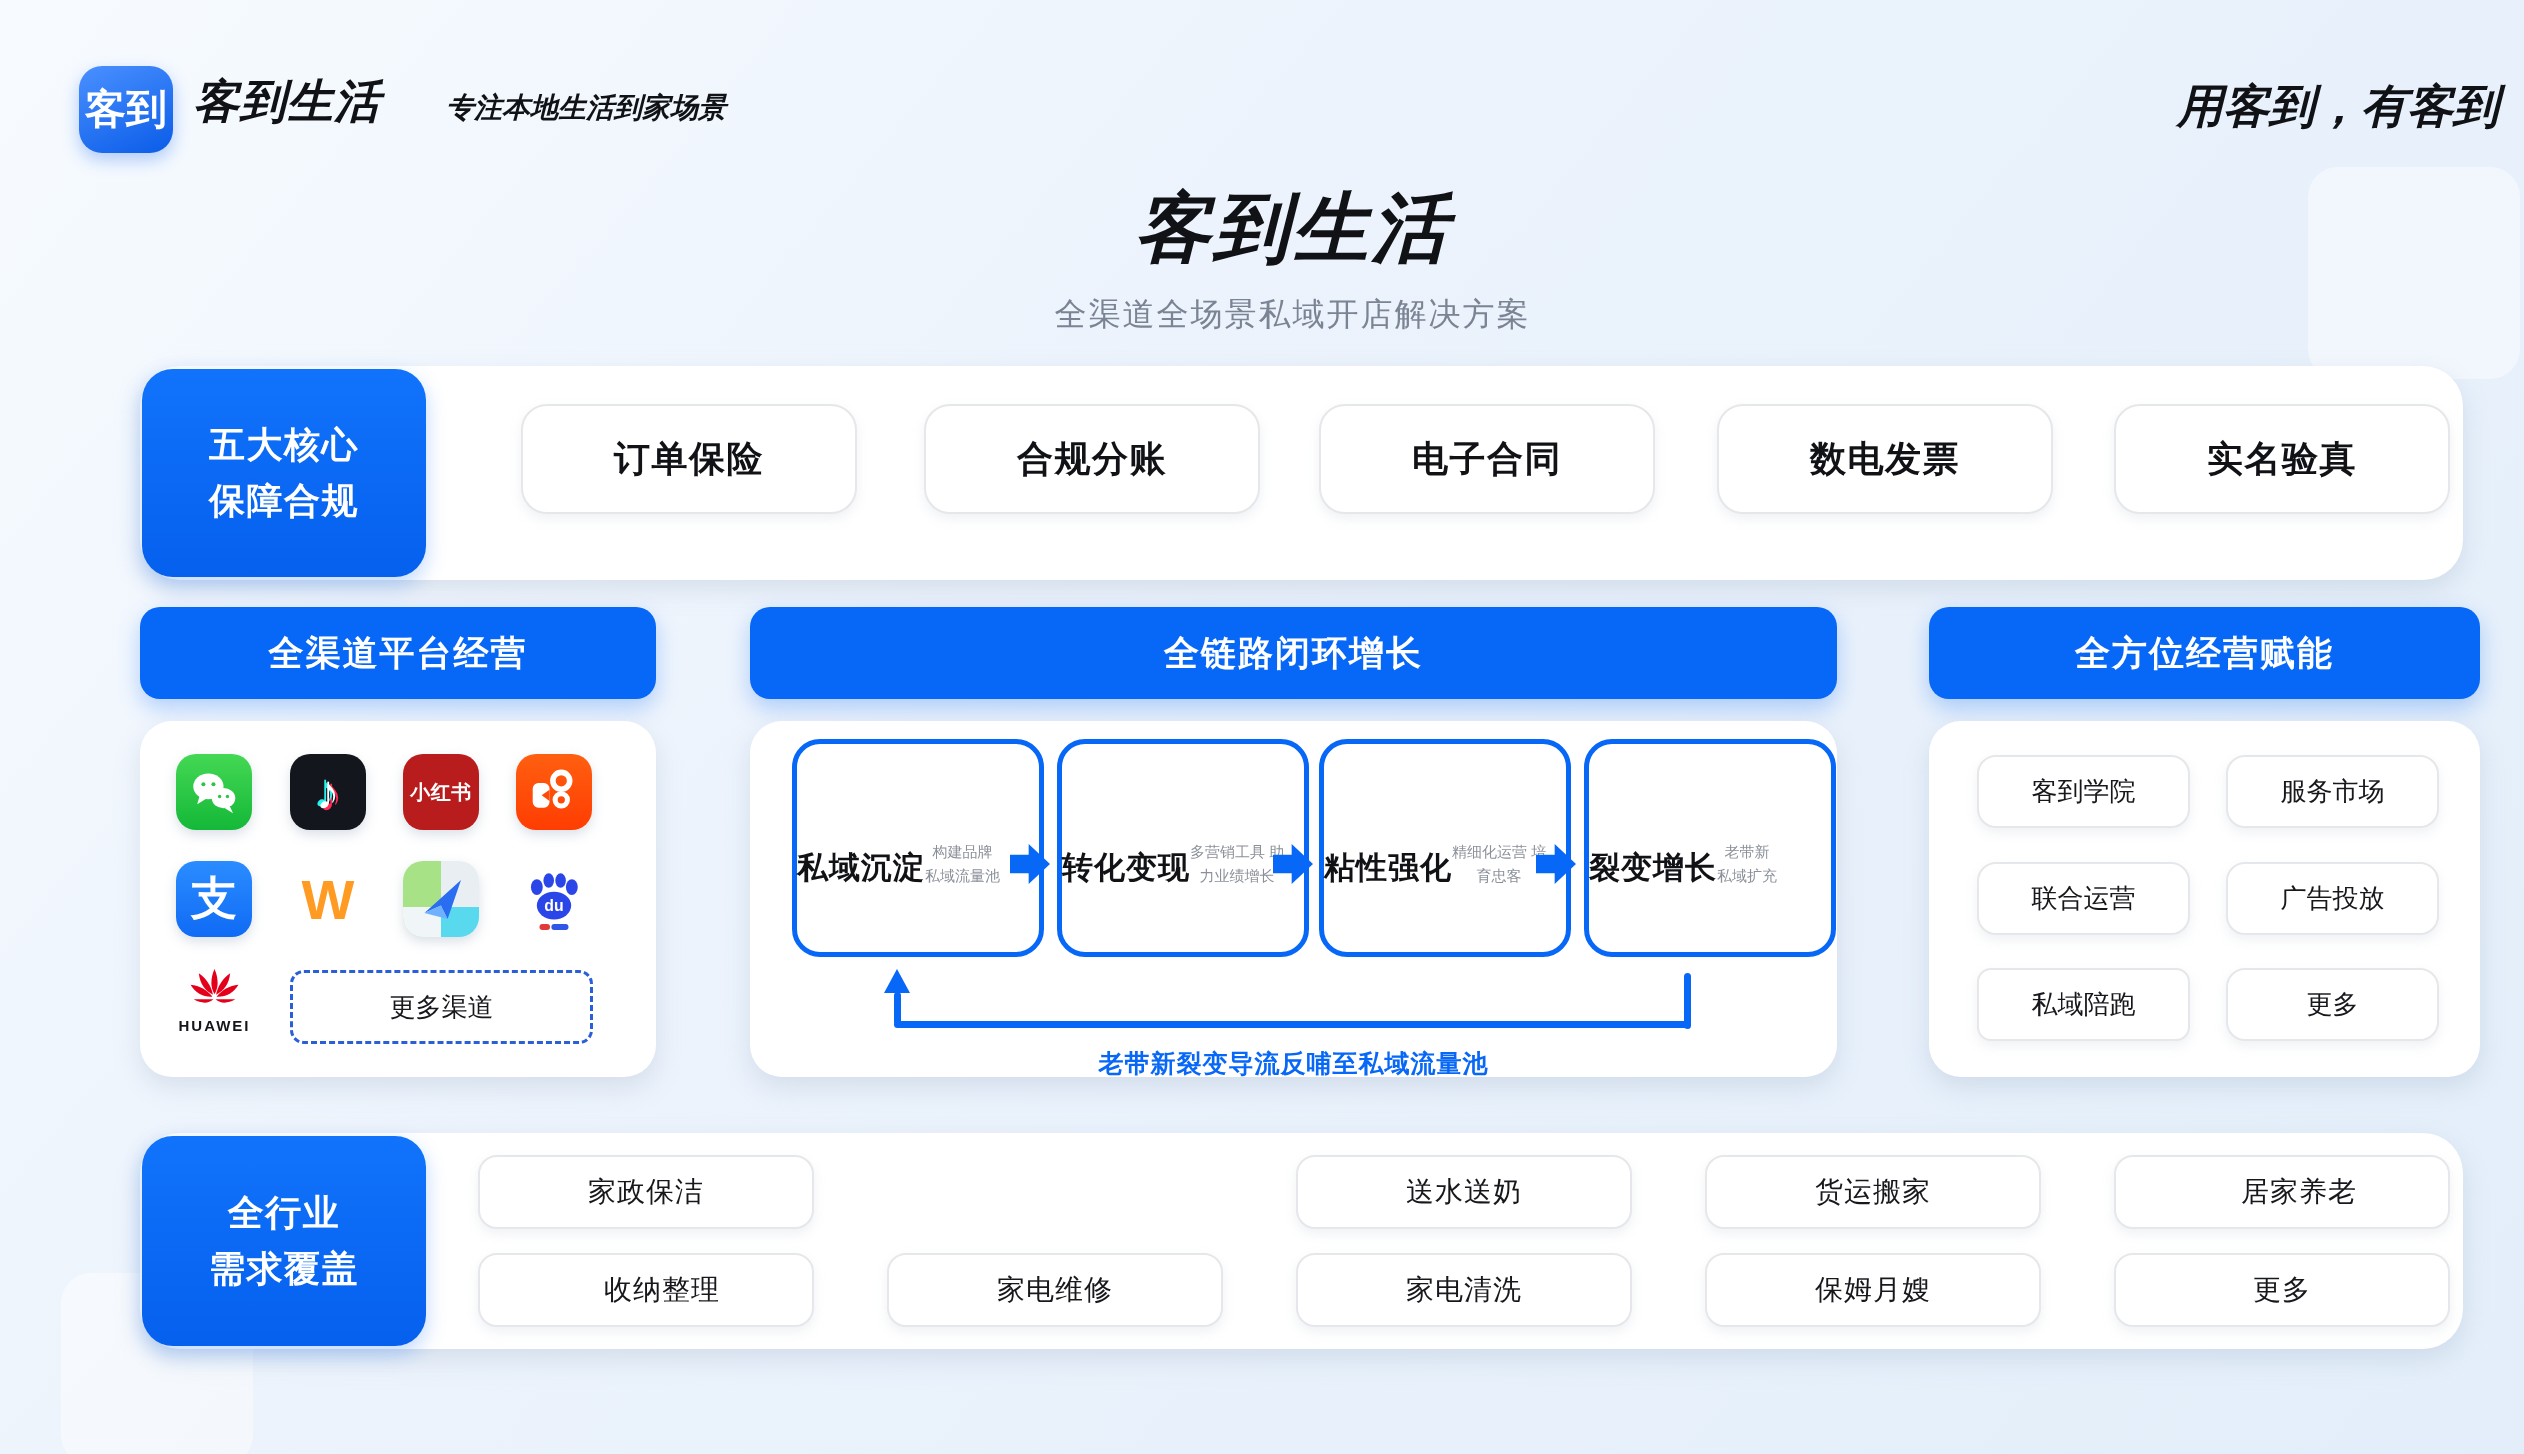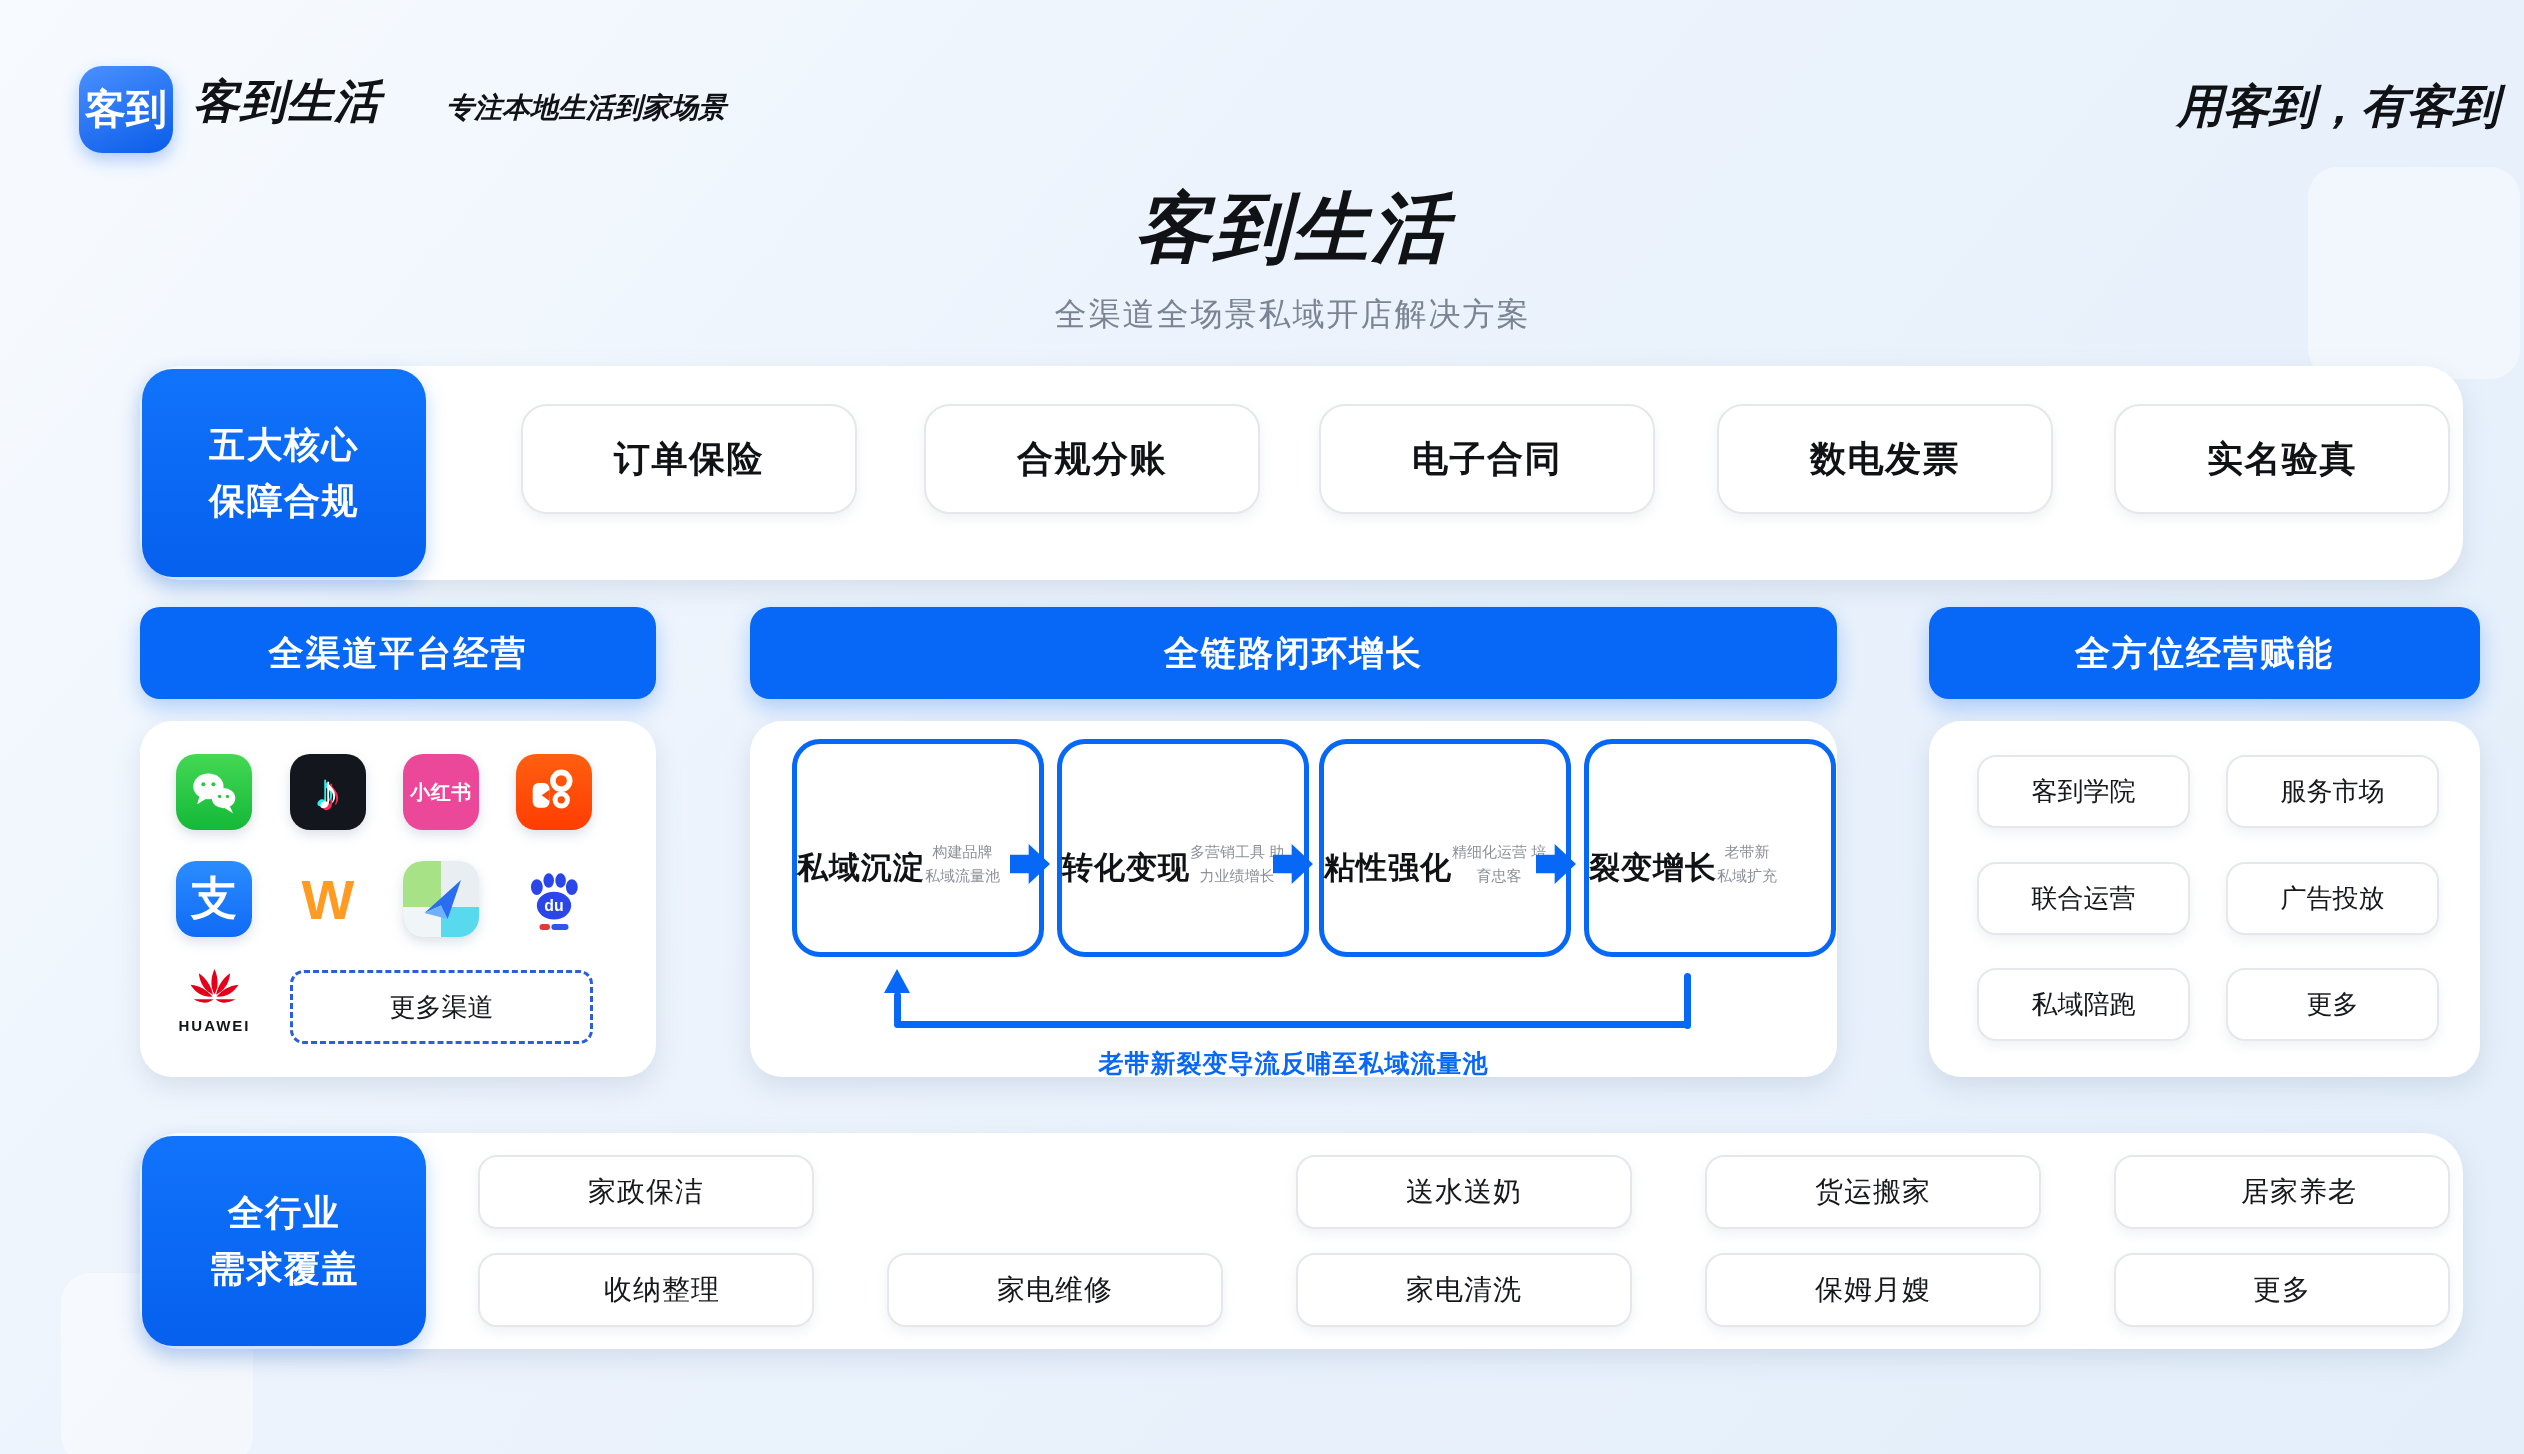--- a/index.html
+++ b/index.html
@@ -52,21 +52,21 @@
   .r1-item { top:38px; width:336px; height:110px; border-radius:26px; font-size:36px; font-weight:800; letter-spacing:1.5px; }
 
   
   .appicon { position:absolute; width:76px; height:76px; border-radius:20px; overflow:hidden;
              display:flex; align-items:center; justify-content:center; }
   .shadowed { box-shadow:0 5px 12px rgba(140,155,180,.30); }
   .ic-wechat { background:linear-gradient(180deg,#44d854,#14b838); }
   .ic-douyin { background:#14161d; }
   .ic-douyin span { color:#fff; font-size:48px; font-weight:800;
       text-shadow:-3px -2px 0 #25f4ee, 3px 2px 0 #fe2c55; }
-  .ic-xhs { background:#ec4899;font-family:Liberation Mono, monospace; }
+  .ic-xhs { background:#b91c1c;font-family:Liberation Mono, monospace; }
   .ic-xhs span { color:#fff; font-size:20px; font-weight:800; letter-spacing:0.5px; }
   .ic-ks { background:linear-gradient(180deg,#ff5f10,#ff3d02); }
   .ic-alipay { background:linear-gradient(180deg,#2b8cff,#0f6bf5); }
   .ic-alipay span { color:#fff; font-size:46px; font-weight:700; }
   .ic-weidian span { color:#ff9a22; font-size:56px; font-weight:800; }
   .ic-amap { background:
       linear-gradient(90deg,#a8e286 0 50%, #e9eef3 50% 100%); }
   .ic-amap::after { content:""; position:absolute; left:0; bottom:0; width:76px; height:30px;
       background:linear-gradient(90deg,#f0f5f8 0 50%, #59d9ee 50% 100%); }
   .ic-amap svg { position:relative; z-index:2; }
@@ -259,21 +259,21 @@
       </div>
     <div class="pill en-item" style="left:297px; top:34px;">
         <span>服务市场</span>
       </div>
     <div class="pill en-item" style="left:48px; top:141px;">
         <span>联合运营</span>
       </div>
     <div class="pill en-item" style="left:297px; top:141px;">
         <span>广告投放</span>
       </div>
-    <div class="pill en-item" style="left:48px; top:247px;">
+    <div class="pill en-item" style="left:48px; top:247px;border-radius:14px;">
         <span>私域陪跑</span>
       </div>
     <div class="pill en-item" style="left:297px; top:247px;">
         <span>更多</span>
       </div>
   </div>
 
   <div class="abs panel" style="left:140px; top:1133px; width:2323px; height:216px;">
     <div class="abs bluebox" style="left:2px; top:3px; width:284px; height:210px;">
       <span>全行业</span>

